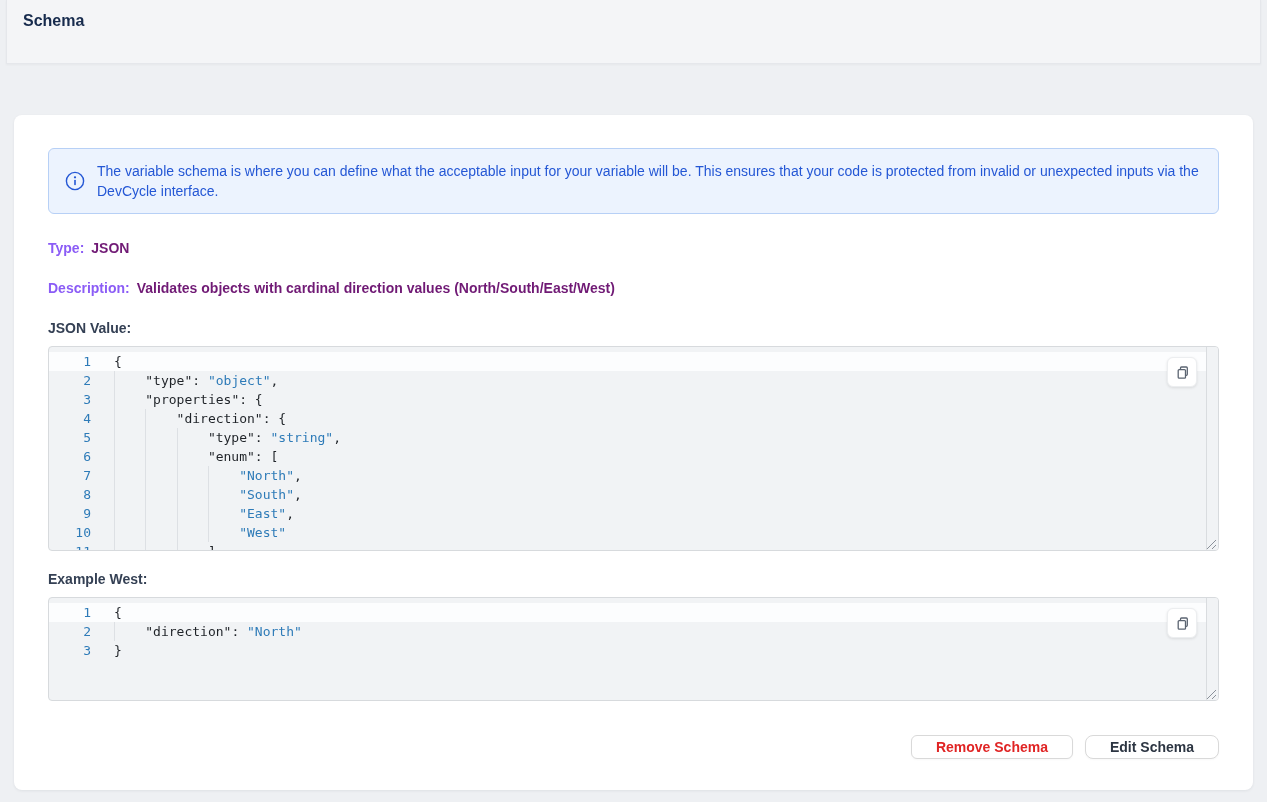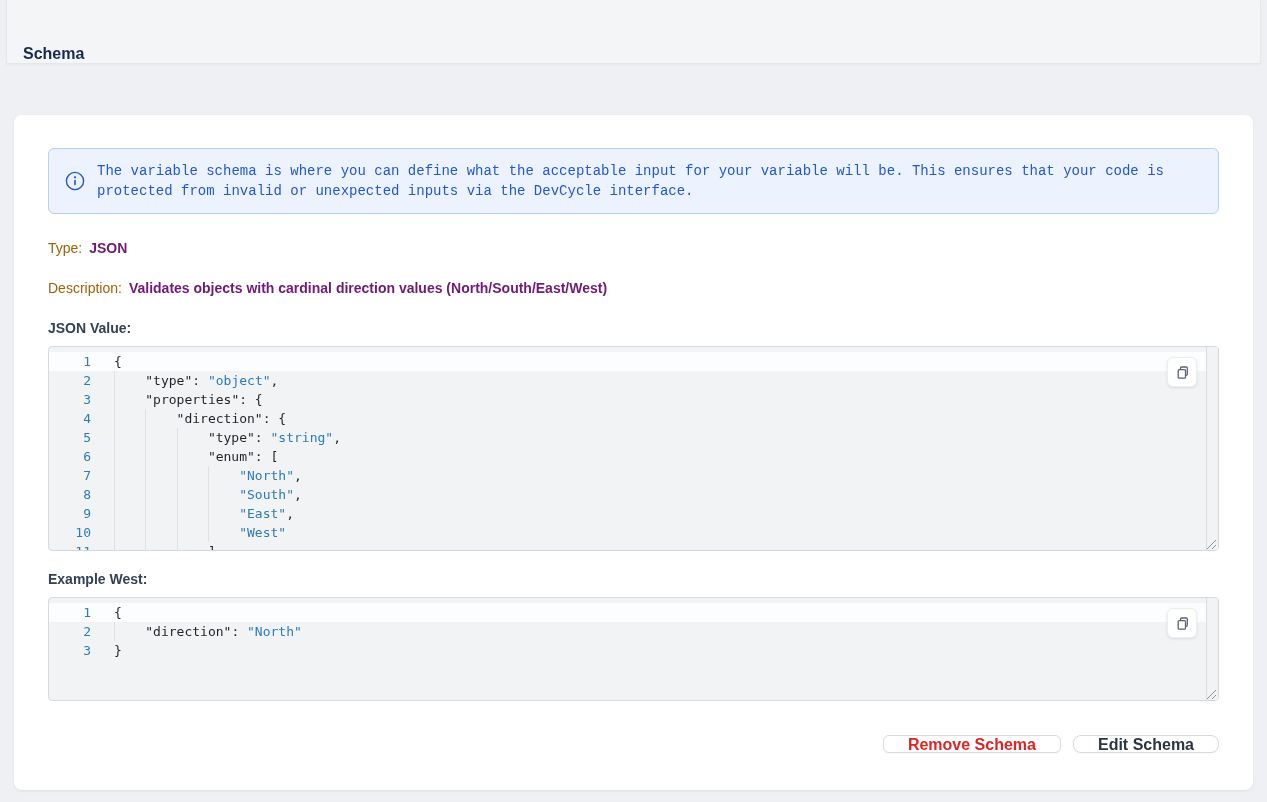--- a/index.html
+++ b/index.html
@@ -13,22 +13,22 @@
 
   
   .page-header {
     margin: 0 6px;
     height: 64px;
     background: #f4f5f7;
     border: 1px solid #e5e7eb;
     border-top: none;
     box-shadow: 0 1px 2px rgba(0,0,0,0.04);
     display: flex;
-    align-items: flex-end;
-    padding: 0 16px;
+    align-items: flex-start;
+    padding: 12px 16px;
   }
   .page-header h1 {
     font-size: 16px;
     font-weight: 700;
     color: #172b4d;
   }
 
   
   .card {
     margin: 51px 14px 0 14px;
@@ -50,26 +50,25 @@
     border-radius: 6px;
     padding: 12px 16px;
     min-height: 66px;
     margin-bottom: 24px;
   }
   .alert-icon { flex: 0 0 20px; height: 20px; }
   .alert-text {
     color: #2457d5;
     font-size: 14px;
     line-height: 20px;
-    font-family: Liberation Mono, monospace;
   }
 
   
   .field-row { font-size: 14px; line-height: 20px; margin-bottom: 20px; color: #344054; }
-  .field-label { font-weight: 400; color: #a16207; }
+  .field-label { font-weight: 700; color: #8b5cf6; }
   .field-value { margin-left: 7px; font-weight: 700; color: #701a75; }
   .section-label {
     font-size: 14px; line-height: 20px;
     font-weight: 700; color: #344054;
     margin-bottom: 8px;
   }
   .desc-row { }
 
   
   .editor {
@@ -134,26 +133,26 @@
     cursor: nwse-resize;
   }
 
   
   .btn-row {
     display: flex;
     justify-content: flex-end;
     gap: 12px;
   }
   .btn {
-    height: 18px;
+    height: 24px;
     background: #ffffff;
     border: 1px solid #d9d9d9;
     border-radius: 6px;
     font-family: "Liberation Sans", sans-serif;
-    font-size: 16px;
+    font-size: 14px;
     font-weight: 600;
     padding: 0 24px;
     cursor: pointer;
     box-shadow: 0 1px 2px rgba(0,0,0,0.03);
   }
   .btn-danger { color: #e02424; }
   .btn-default { color: #2c3542; border-radius: 8px; }
 </style>
 </head>
 <body>

